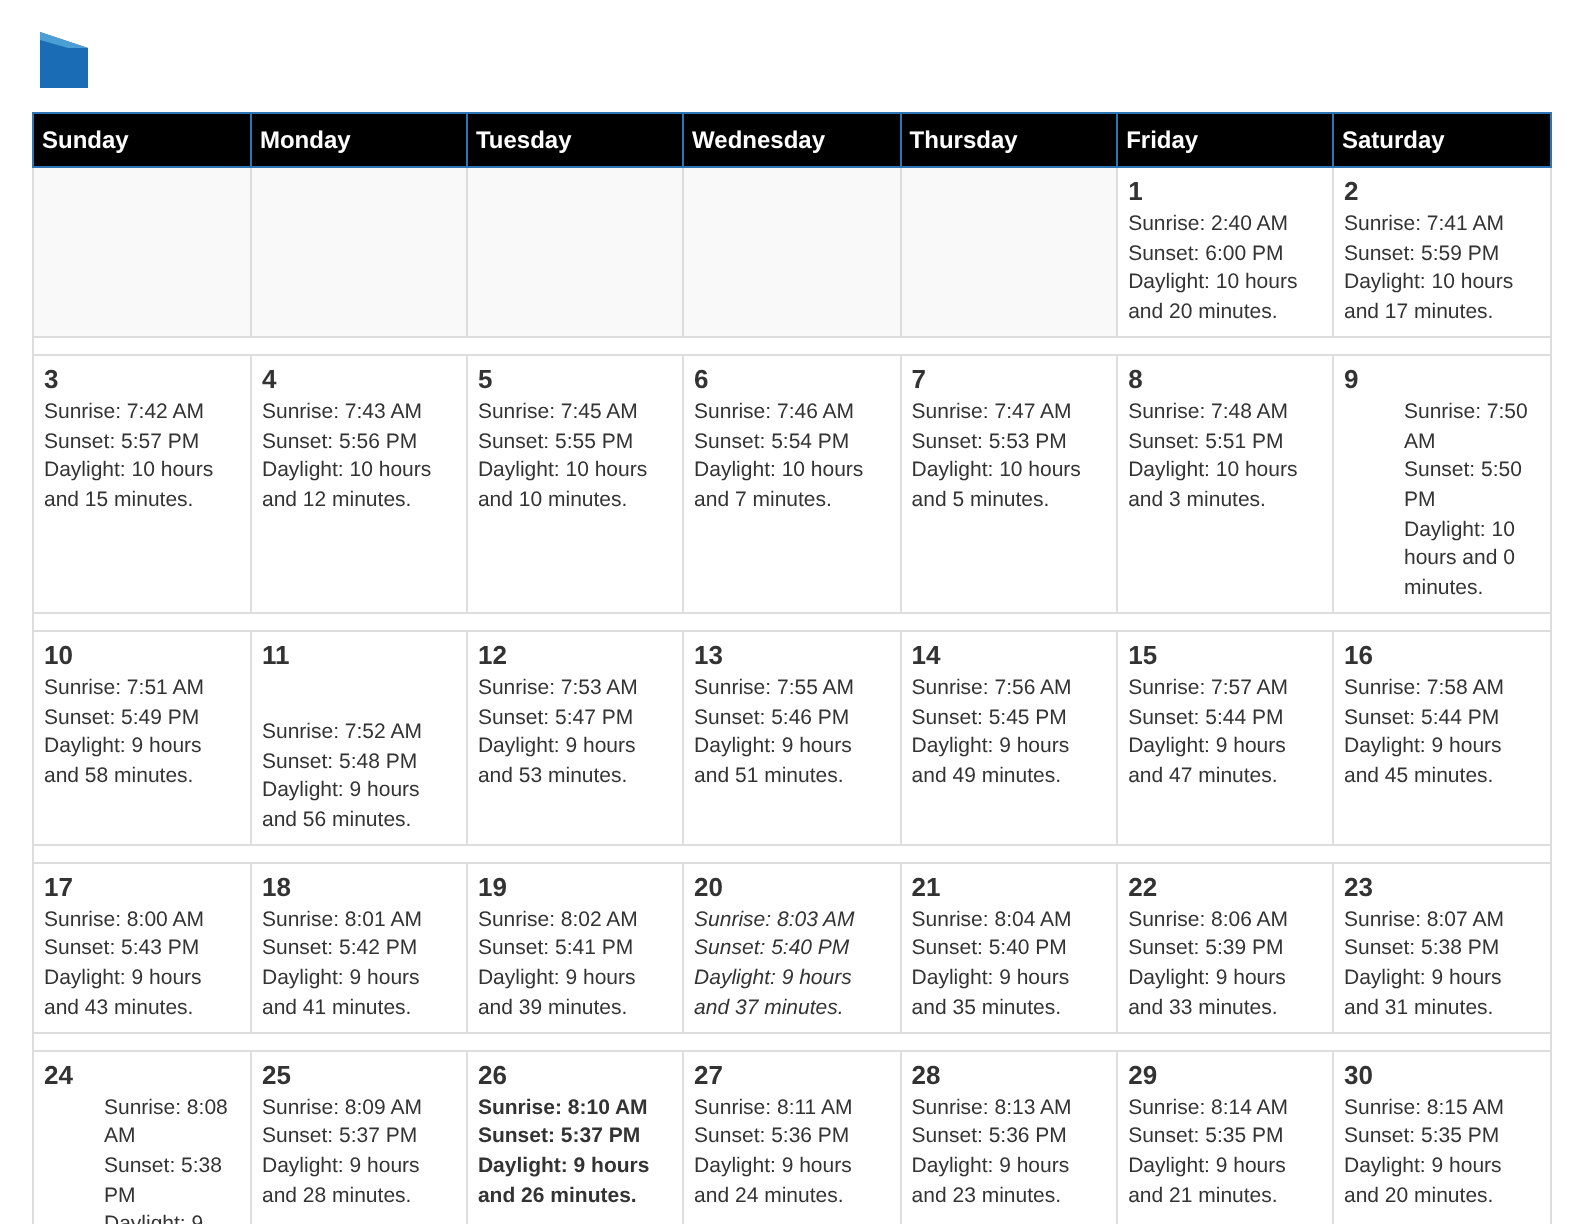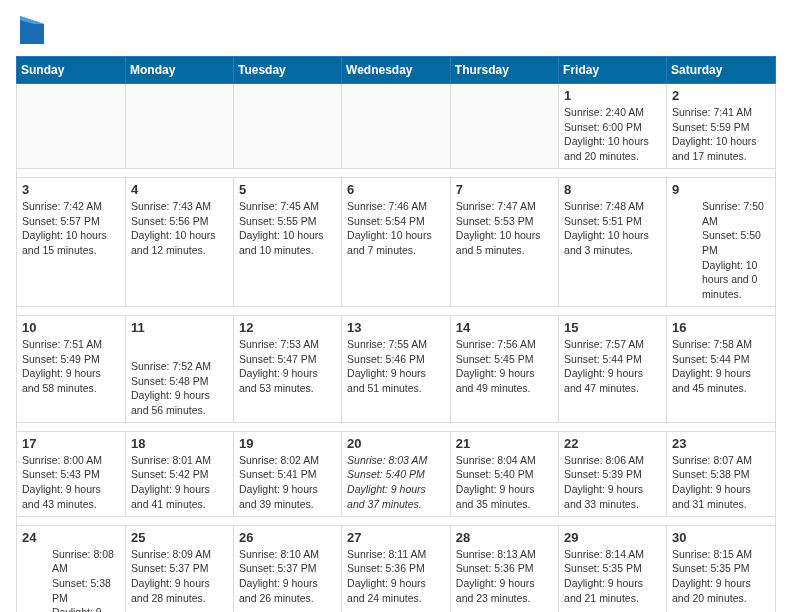--- a/index.html
+++ b/index.html
@@ -51,21 +51,21 @@
     .location {
       font-size: 14px;
       color: #555;
     }
     .calendar {
       width: 100%;
       border-collapse: collapse;
       font-size: 11px;
     }
     .calendar th {
-      background-color: #0369a1;
+      background-color: #000000;
       color: #fff;
       padding: 6px 4px;
       text-align: left;
       font-size: 12px;
       font-weight: bold;
       border: 1px solid #2e75b6;
     }
     .calendar td {
       vertical-align: top;
       padding: 4px 5px;
@@ -300,21 +300,21 @@
 Daylight: 9 hours and 29 minutes.</div>
         </td>
         <td>
           <div class="day-number">25</div>
           <div class="day-info" style="white-space: pre-line;">Sunrise: 8:09 AM
 Sunset: 5:37 PM
 Daylight: 9 hours and 28 minutes.</div>
         </td>
         <td>
           <div class="day-number">26</div>
-          <div class="day-info" style="white-space: pre-line;">Sunrise: 8:10 AM
+          <div class="day-info" style="white-space: pre-line; font-weight: bold;">Sunrise: 8:10 AM
 Sunset: 5:37 PM
 Daylight: 9 hours and 26 minutes.</div>
         </td>
         <td>
           <div class="day-number">27</div>
           <div class="day-info" style="white-space: pre-line;">Sunrise: 8:11 AM
 Sunset: 5:36 PM
 Daylight: 9 hours and 24 minutes.</div>
         </td>
         <td>

